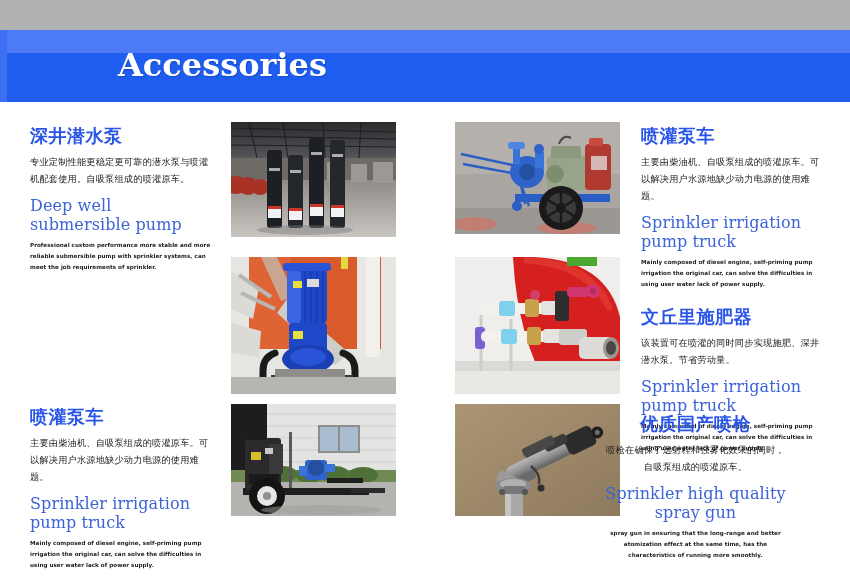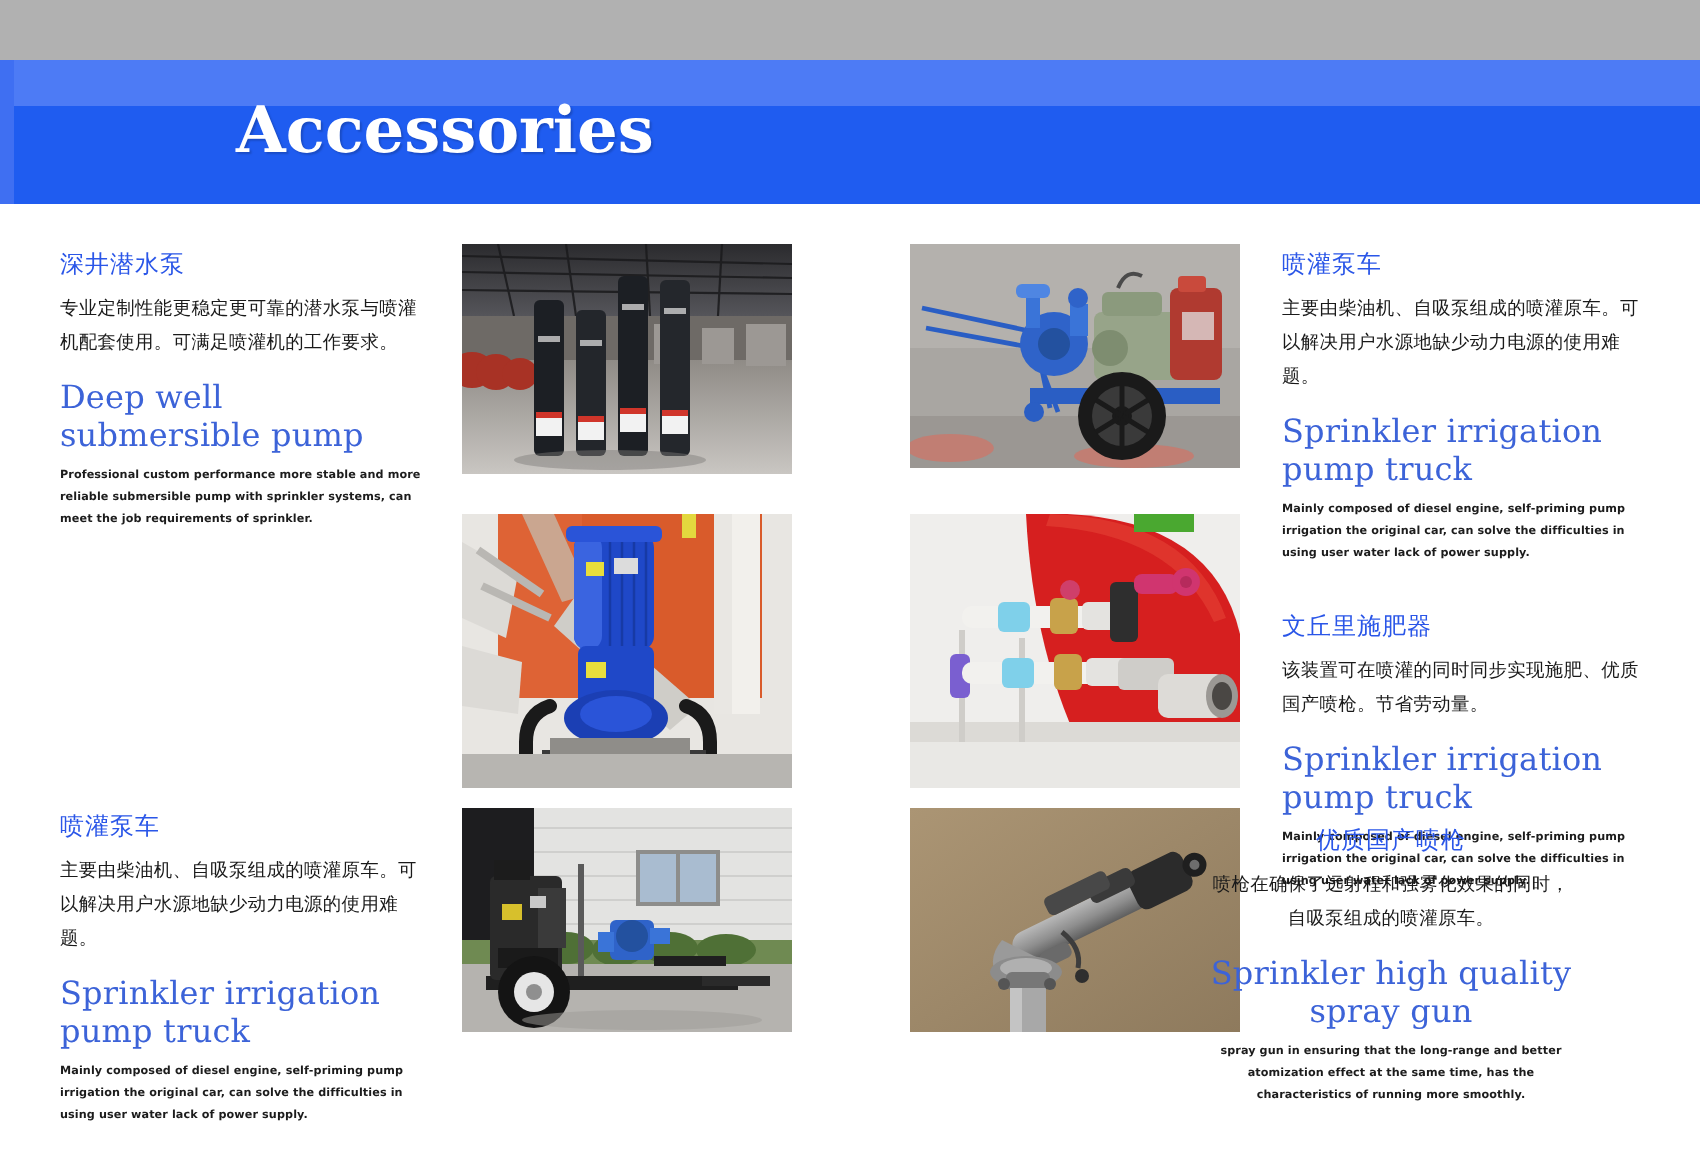--- a/index.html
+++ b/index.html
@@ -25,21 +25,21 @@
     text-shadow:1px 1px 1px rgba(0,0,0,.18);
   }
 
   
   .sheet{position:absolute;left:0;top:102px;width:850px;height:425px;}
 
   .block{position:absolute;}
   .txt{width:183px;}
   .zh-title{
     font-family:"DejaVu Sans","Liberation Sans",sans-serif;
-    font-weight:400;font-size:12px;color:#2a56e8;
+    font-weight:700;font-size:18px;color:#2a56e8;
     margin:0 0 5px 0;letter-spacing:.5px;
   }
   .zh-body{
     font-family:"DejaVu Sans","Liberation Sans",sans-serif;
     font-size:9.2px;color:#1a1a1a;line-height:1.85;margin:0 0 9px 0;
     letter-spacing:.2px;
   }
   .en-title{
     font-family:"DejaVu Serif","Liberation Serif",serif;
     font-size:16px;color:#3c63d8;margin:0 0 6px 0;letter-spacing:.1px;
@@ -65,21 +65,21 @@
   <div class="band-light"></div>
   <div class="band-deep"></div>
   <div class="band-edge"></div>
   <div class="page-title">Accessories</div>
 </div>
 
 <div class="sheet">
 
   <div class="block txt" style="left:30px;top:22px;">
     <p class="zh-title">深井潜水泵</p>
-    <p class="zh-body">专业定制性能更稳定更可靠的潜水泵与喷灌机配套使用。可满足喷灌机的工作要求。</p>
+    <p class="zh-body">专业定制性能更稳定更可靠的潜水泵与喷灌机配套使用。自吸泵组成的喷灌原车。</p>
     <p class="en-title">Deep well submersible pump</p>
     <p class="en-body">Professional custom performance more stable and more reliable submersible pump with sprinkler systems, can meet the job requirements of sprinkler.</p>
   </div>
 
   <div class="photo" style="left:231px;top:20px;width:165px;height:115px;">
     <svg viewBox="0 0 165 115" preserveAspectRatio="none" aria-hidden="true">
       <defs>
         <linearGradient id="warehouseFloor" x1="0" y1="0" x2="0" y2="1">
           <stop offset="0%" stop-color="#8f8b86"></stop>
             <stop offset="100%" stop-color="#c9c6c2"></stop>
@@ -280,21 +280,21 @@
         <rect x="124" y="80" width="34" height="22" rx="5" fill="#dddbd7"></rect>
         <ellipse cx="156" cy="91" rx="8" ry="11" fill="#9b9894"></ellipse>
         <ellipse cx="156" cy="91" rx="5" ry="7" fill="#4a4744"></ellipse>
       </g>
       <rect x="0" y="114" width="165" height="23" fill="#e9e8e5"></rect>
     </svg>
   </div>
 
   <div class="block txt" style="left:641px;top:163px;margin-top:40px;">
     <p class="zh-title">文丘里施肥器</p>
-    <p class="zh-body">该装置可在喷灌的同时同步实现施肥、优质国产喷枪。节省劳动量。</p>
+    <p class="zh-body">该装置可在喷灌的同时同步实现施肥、深井潜水泵。节省劳动量。</p>
     <p class="en-title">Sprinkler irrigation pump truck</p>
     <p class="en-body">Mainly composed of diesel engine, self-priming pump irrigation the original car, can solve the difficulties in using user water lack of power supply.</p>
   </div>
 
   <div class="block txt" style="left:30px;top:303px;">
     <p class="zh-title">喷灌泵车</p>
     <p class="zh-body">主要由柴油机、自吸泵组成的喷灌原车。可以解决用户水源地缺少动力电源的使用难题。</p>
     <p class="en-title">Sprinkler irrigation pump truck</p>
     <p class="en-body">Mainly composed of diesel engine, self-priming pump irrigation the original car, can solve the difficulties in using user water lack of power supply.</p>
   </div>

